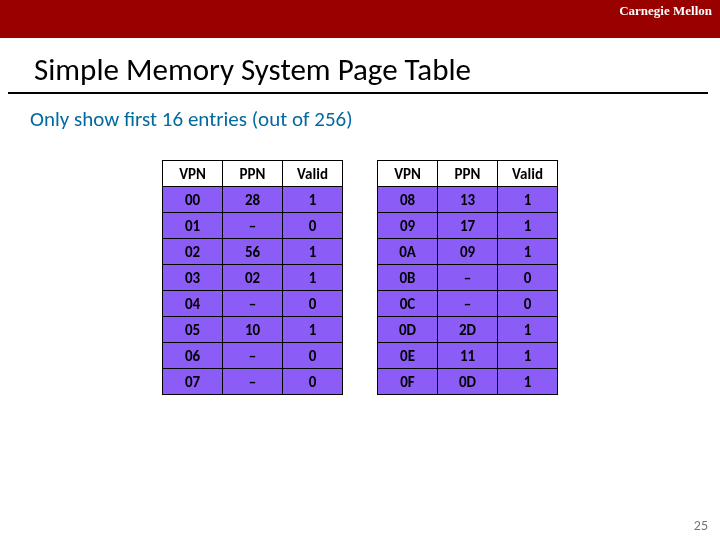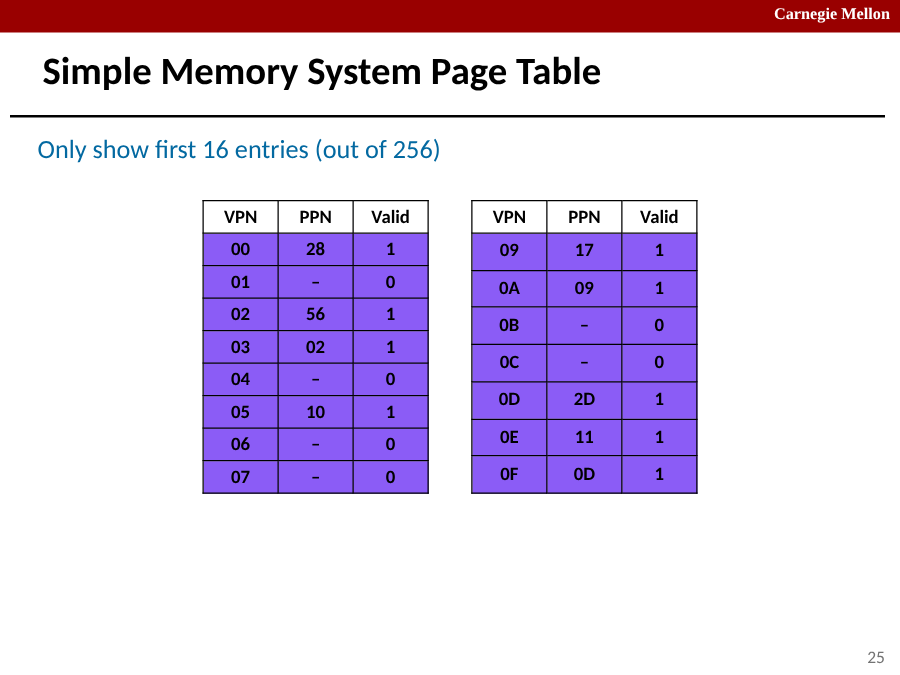--- a/index.html
+++ b/index.html
@@ -4,37 +4,37 @@
 <style>
   * { margin: 0; padding: 0; box-sizing: border-box; }
   body {
     width: 720px;
     height: 540px;
     font-family: Calibri, Arial, sans-serif;
     background: #fff;
     position: relative;
   }
   .topbar {
-    height: 26px;
+    height: 38px;
     background: #990000;
     text-align: right;
     padding-right: 8px;
   }
   .topbar span {
     color: #fff;
     font-weight: bold;
     font-size: 13px;
     line-height: 22px;
     font-family: "Times New Roman", serif;
   }
   .title {
     font-size: 31px;
-    font-weight: bold;
+    font-weight: normal;
     color: #000;
-    padding: 12px 0 16px 26px;
+    padding: 12px 0 4px 26px;
     border-bottom: 2px solid #000;
     margin: 0 12px 0 8px;
   }
   .subtitle {
     font-size: 21px;
     color: #0369a1;
     padding: 12px 0 0 30px;
   }
   .tables {
     display: flex;
@@ -134,20 +134,25 @@
   <table>
     <thead>
       <tr>
         <th>VPN</th>
         <th>PPN</th>
         <th>Valid</th>
       </tr>
     </thead>
     <tbody id="right-body">
         <tr>
+          <td>08</td>
+          <td>13</td>
+          <td>1</td>
+        </tr>
+        <tr>
           <td>09</td>
           <td>17</td>
           <td>1</td>
         </tr>
         <tr>
           <td>0A</td>
           <td>09</td>
           <td>1</td>
         </tr>
         <tr>

